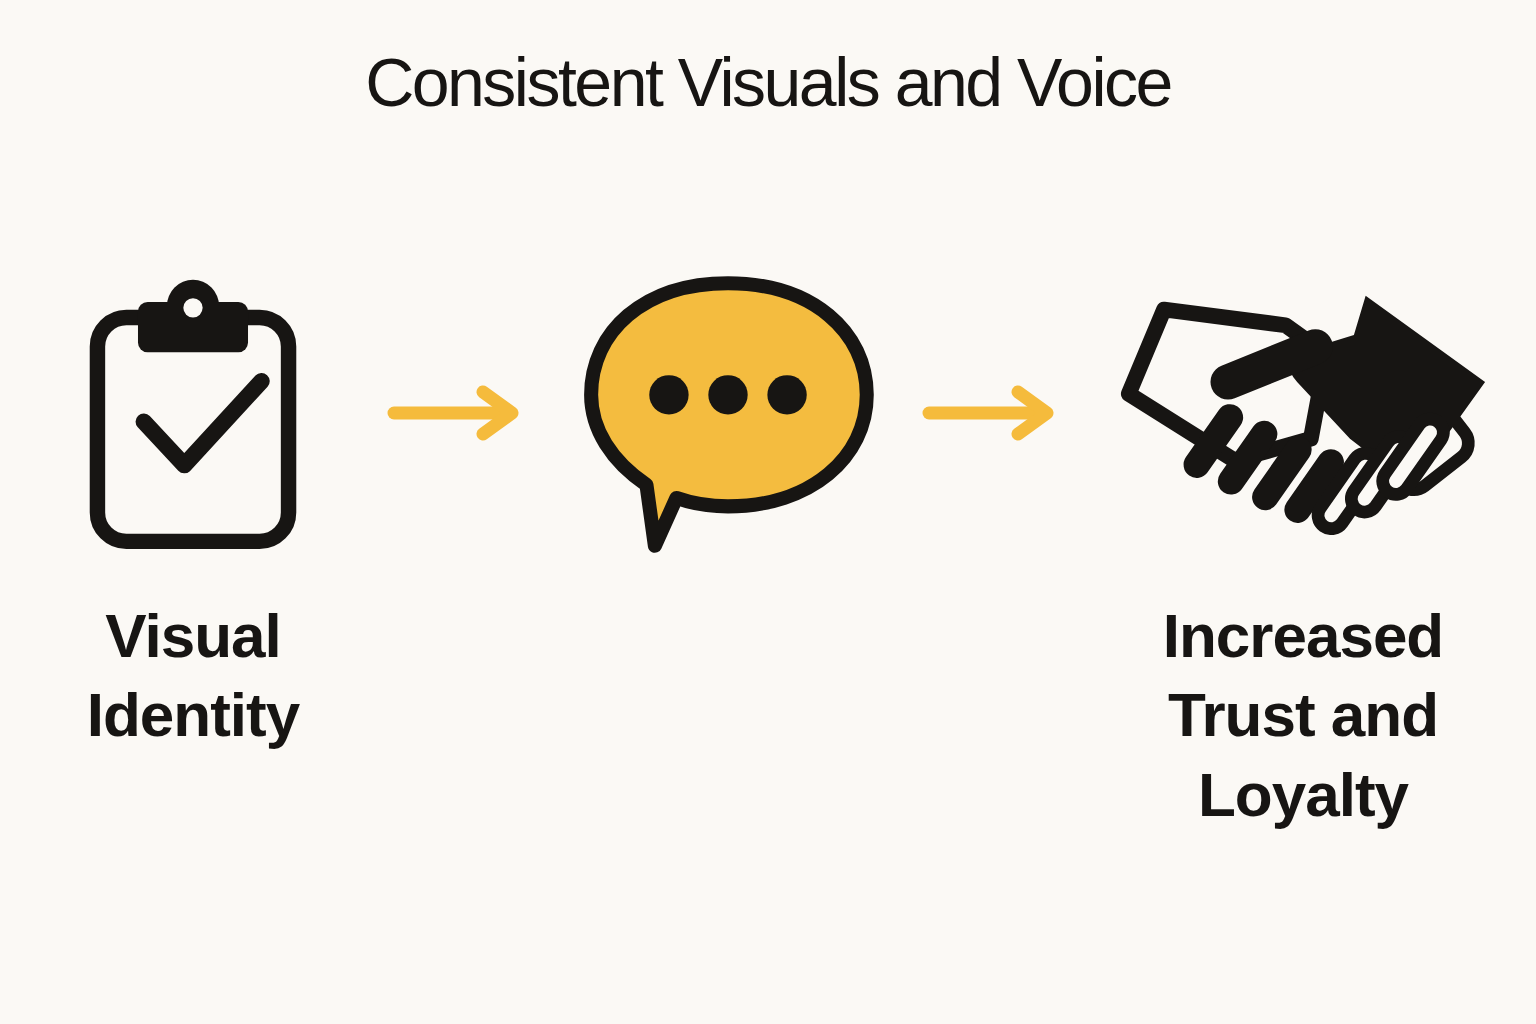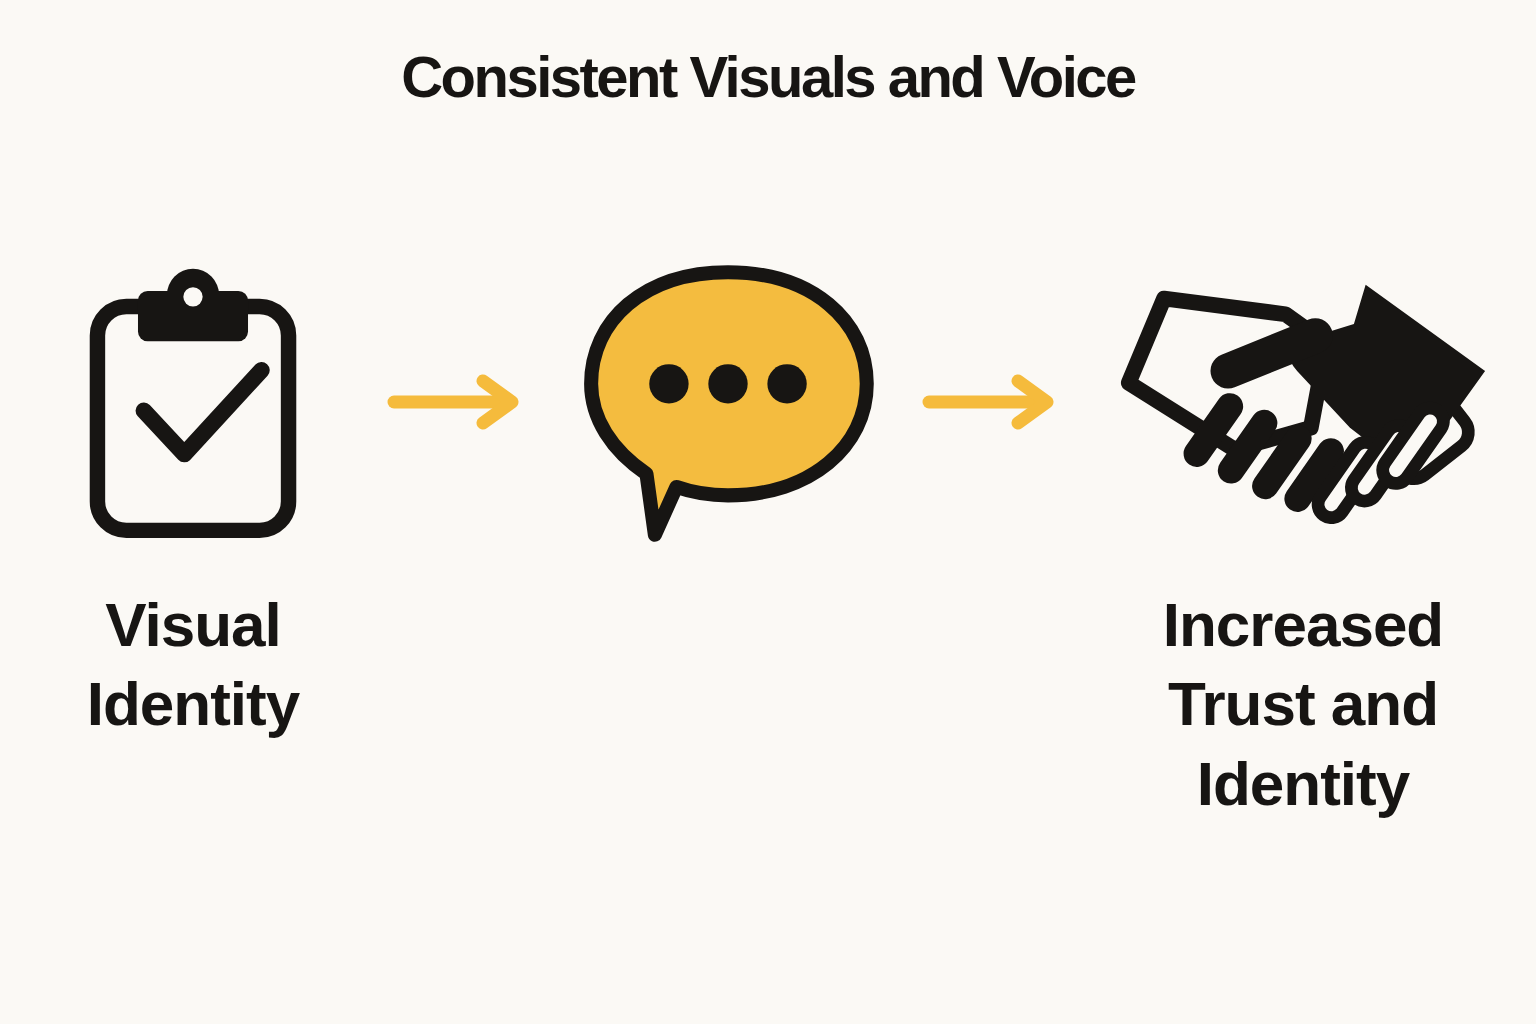--- a/index.html
+++ b/index.html
@@ -13,22 +13,22 @@
   body{
     width:1536px;height:1024px;overflow:hidden;
     background:var(--background);
     font-family:"Liberation Sans","DejaVu Sans",sans-serif;
     color:var(--ink);
   }
   .canvas{width:1536px;height:1024px;position:relative;}
   .page-title{
     margin:45px 20px 0;
     text-align:center;
-    font-size:58px;
-    font-weight:bold;
+    font-size:68px;
+    font-weight:normal;
     letter-spacing:-2.5px;
     line-height:1.1;
     color:var(--ink);
   }
   .flow-row{
     margin-top:138px;
     display:flex;
     justify-content:center;
     align-items:flex-start;
   }
@@ -134,17 +134,17 @@
           <rect class="ink-fill" x="125" y="174" width="86" height="27" rx="13.5" transform="rotate(-55 168 187)"></rect>
           <rect class="ink-fill" x="158" y="187" width="86" height="27" rx="13.5" transform="rotate(-55 201 200)"></rect>
 
           <rect class="paper-fill ink-stroke" stroke-width="13" x="192" y="192" width="88" height="27" rx="13.5" transform="rotate(-55 236 205)"></rect>
           <rect class="paper-fill ink-stroke" stroke-width="13" x="226" y="175" width="88" height="27" rx="13.5" transform="rotate(-55 270 188)"></rect>
           <rect class="paper-fill ink-stroke" stroke-width="13" x="258" y="157" width="88" height="27" rx="13.5" transform="rotate(-55 302 170)"></rect>
         </svg>
       </div>
       <div class="step-label">Increased
 Trust and
-Identity</div>
+Loyalty</div>
     </div>
 
   </div>
 </div>
 
 </body></html>

